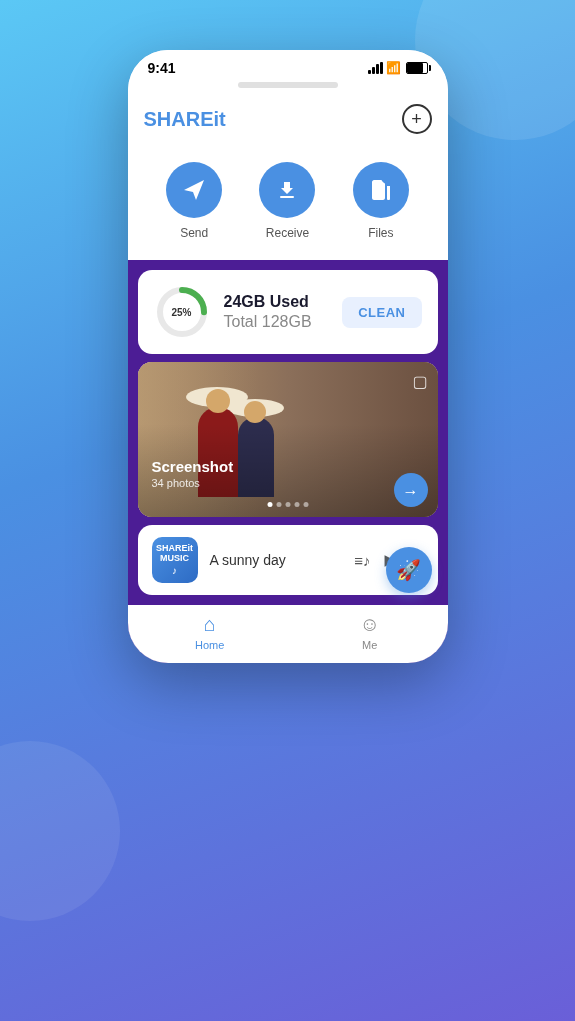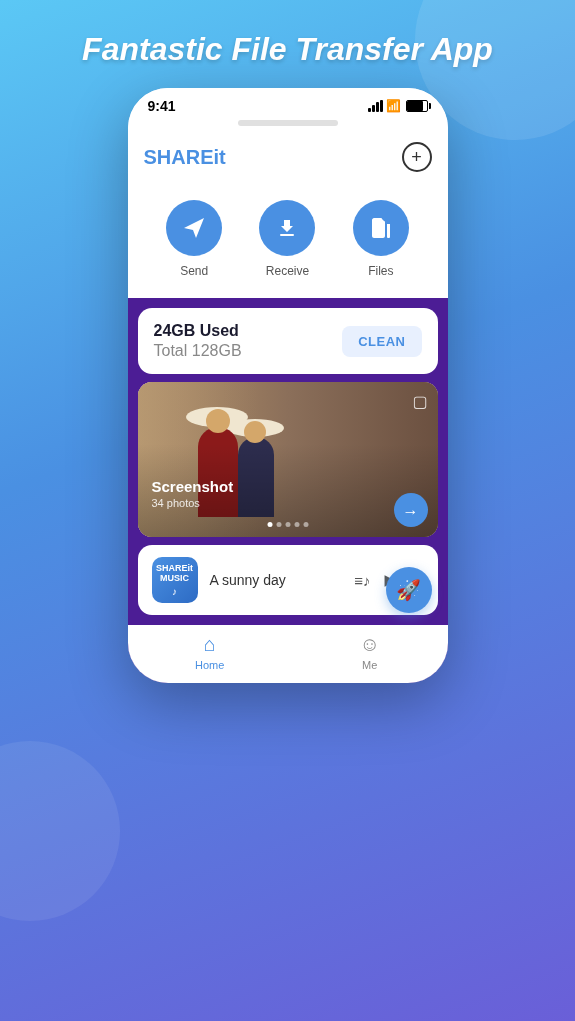--- a/index.html
+++ b/index.html
@@ -492,21 +492,20 @@
       border-radius: 50%;
     }
   </style>
 </head>
 <body>
 
 <div class="bg-circle-1"></div>
 <div class="bg-circle-2"></div>
 
 <div class="header-section">
-  <div class="header-title">Fantastic File Transfer App</div>
 </div>
 
 <div class="phone-frame">
 
   <div class="status-bar">
     <span class="status-time">9:41</span>
     <div class="status-icons">
       <div class="signal-bars">
         <div class="signal-bar" style="height:4px"></div>
         <div class="signal-bar" style="height:7px"></div>
@@ -559,20 +558,27 @@
             <rect x="18" y="8" width="3" height="14" rx="1"></rect>
             <rect x="18" y="8" width="3" height="3" rx="0"></rect>
           </svg>
         </div>
         <span class="action-label">Files</span>
       </div>
     </div>
 
     <div class="storage-card">
       <div class="storage-row">
+        <div class="donut-container">
+          <svg width="56" height="56" viewBox="0 0 56 56">
+            <circle cx="28" cy="28" r="22" fill="none" stroke="#e8e8e8" stroke-width="6"></circle>
+            <circle cx="28" cy="28" r="22" fill="none" stroke="#4CAF50" stroke-width="6" stroke-dasharray="34.6 103.7" stroke-linecap="round"></circle>
+          </svg>
+          <div class="donut-percent">25%</div>
+        </div>
         <div class="storage-info">
           <div class="storage-used">24GB Used</div>
           <div class="storage-total">Total 128GB</div>
         </div>
         <button class="clean-btn">CLEAN</button>
       </div>
     </div>
 
     <div class="photo-card">
       <div class="photo-bg">

